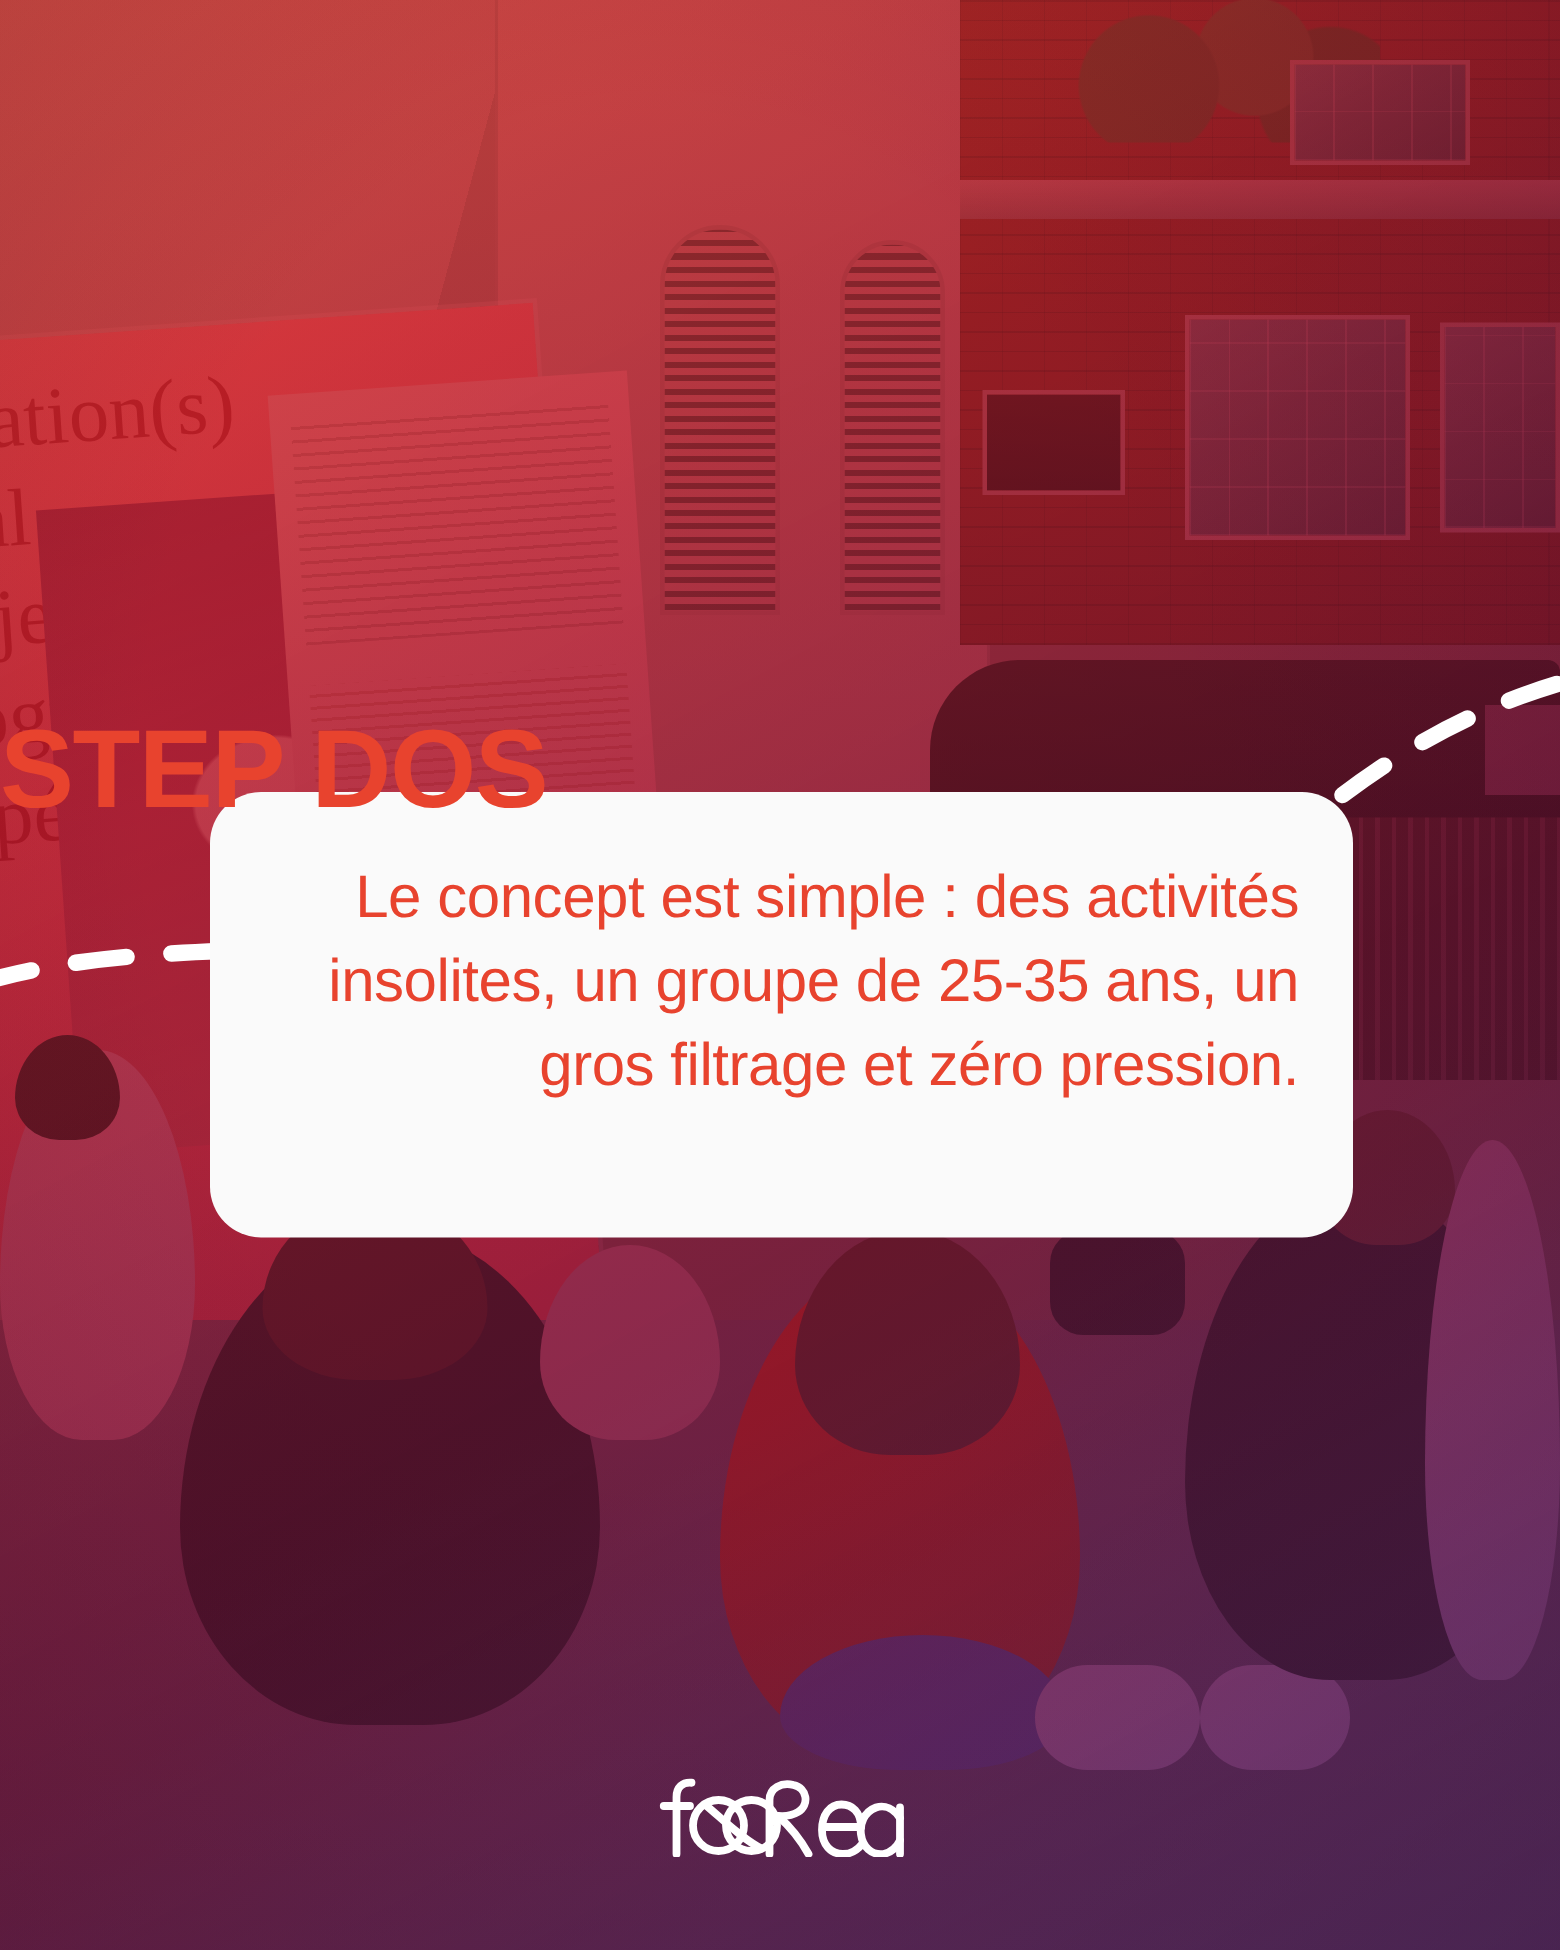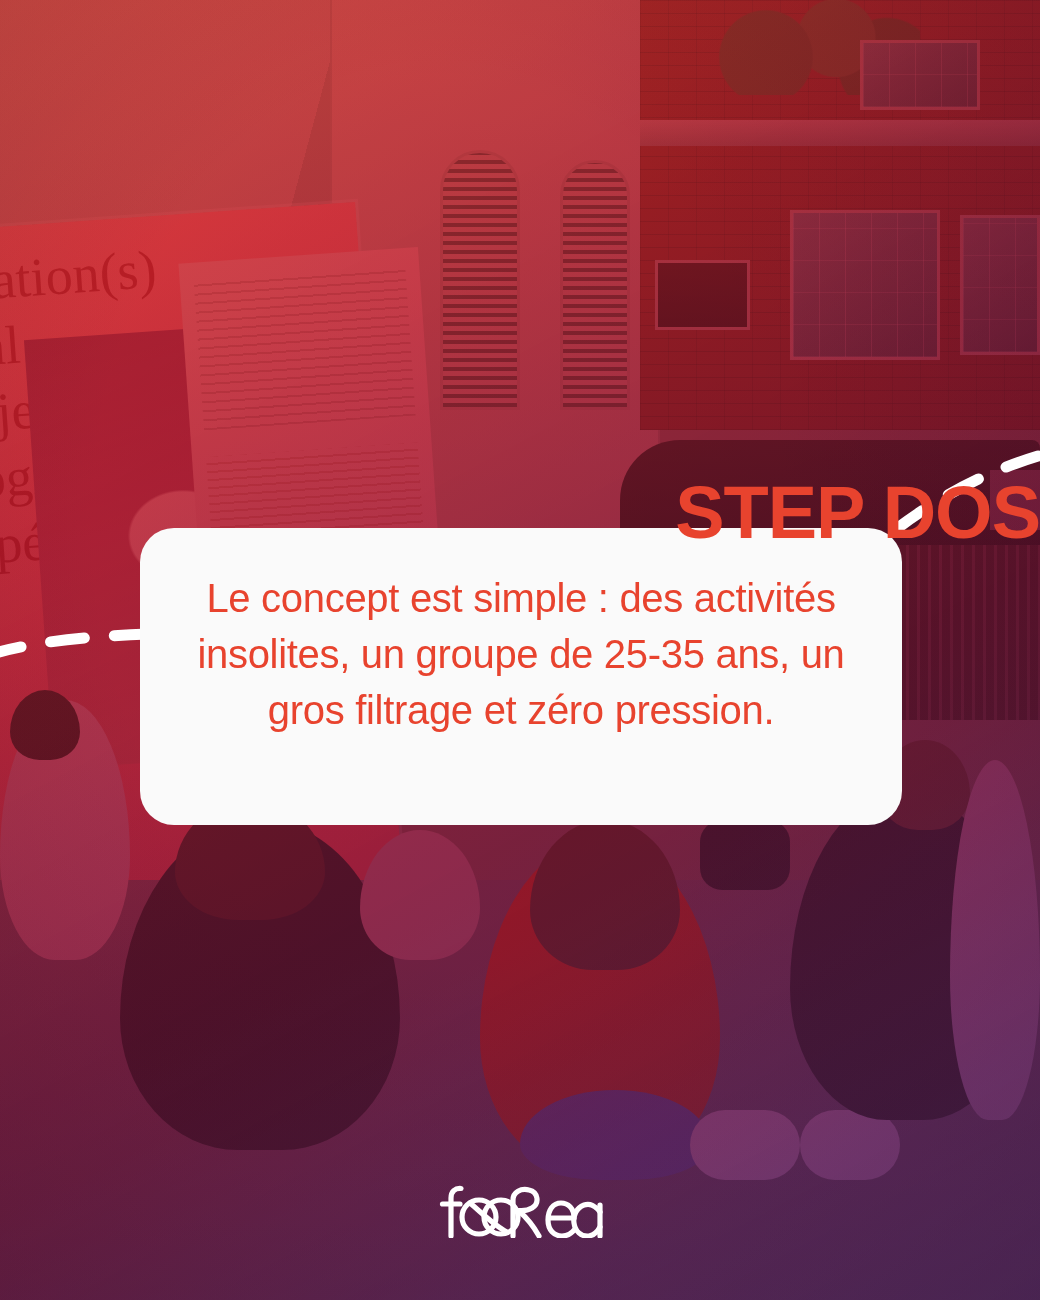--- a/index.html
+++ b/index.html
@@ -161,21 +161,21 @@
     stroke-width:11;
     stroke-linecap:round;
     stroke-dasharray:34 30;
   }
 
   
   .headline {
     position:absolute;
     left:0; right:0;
     top:476px;
-    text-align:right;
+    text-align:left;
     font-size:74px;
     line-height:74px;
     font-weight:bold;
     letter-spacing:-1px;
     color:#E8432E;
     z-index:4;
   }
 
   
   .card {
@@ -187,21 +187,21 @@
     z-index:3;
     display:flex;
     align-items:flex-start;
     justify-content:center;
     padding:42px 36px 0;
   }
   .card-body {
     font-size:40px;
     line-height:56px;
     color:#E8432E;
-    text-align:center;
+    text-align:right;
     letter-spacing:-.3px;
   }
 
   
   .brand {
     position:absolute;
     left:0; right:0; bottom:62px;
     display:flex; justify-content:center; align-items:center;
     z-index:4;
   }

